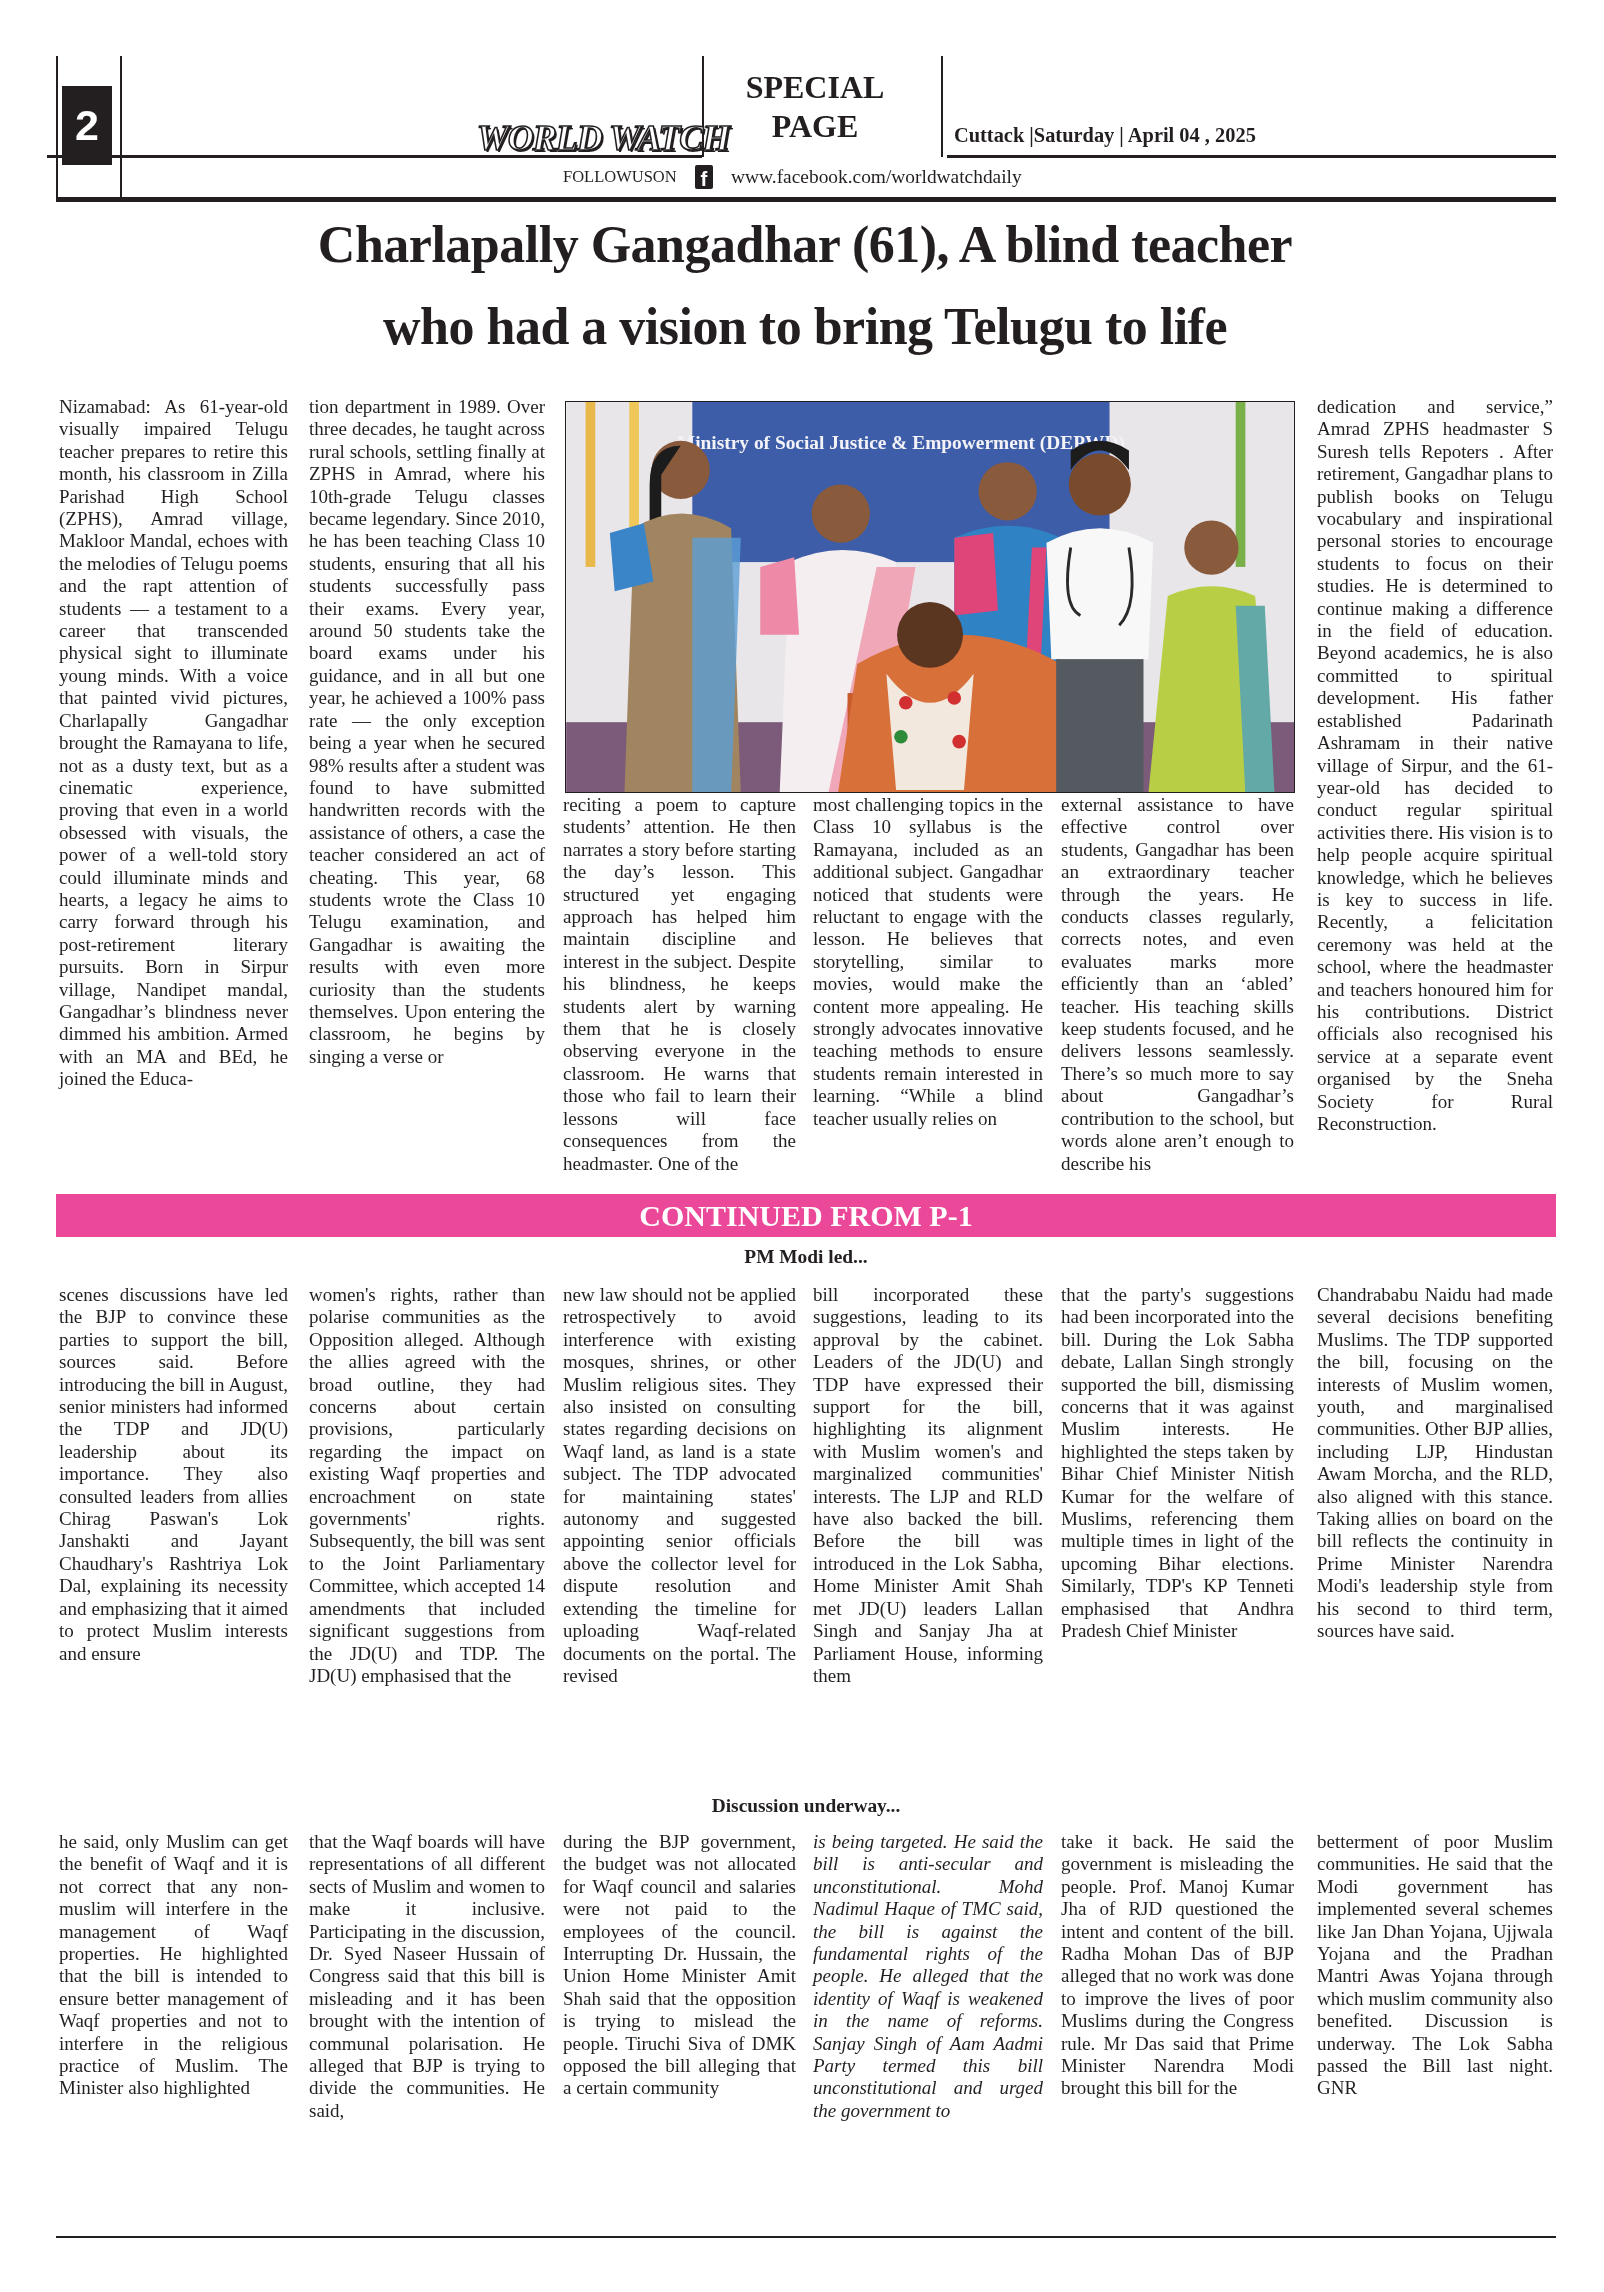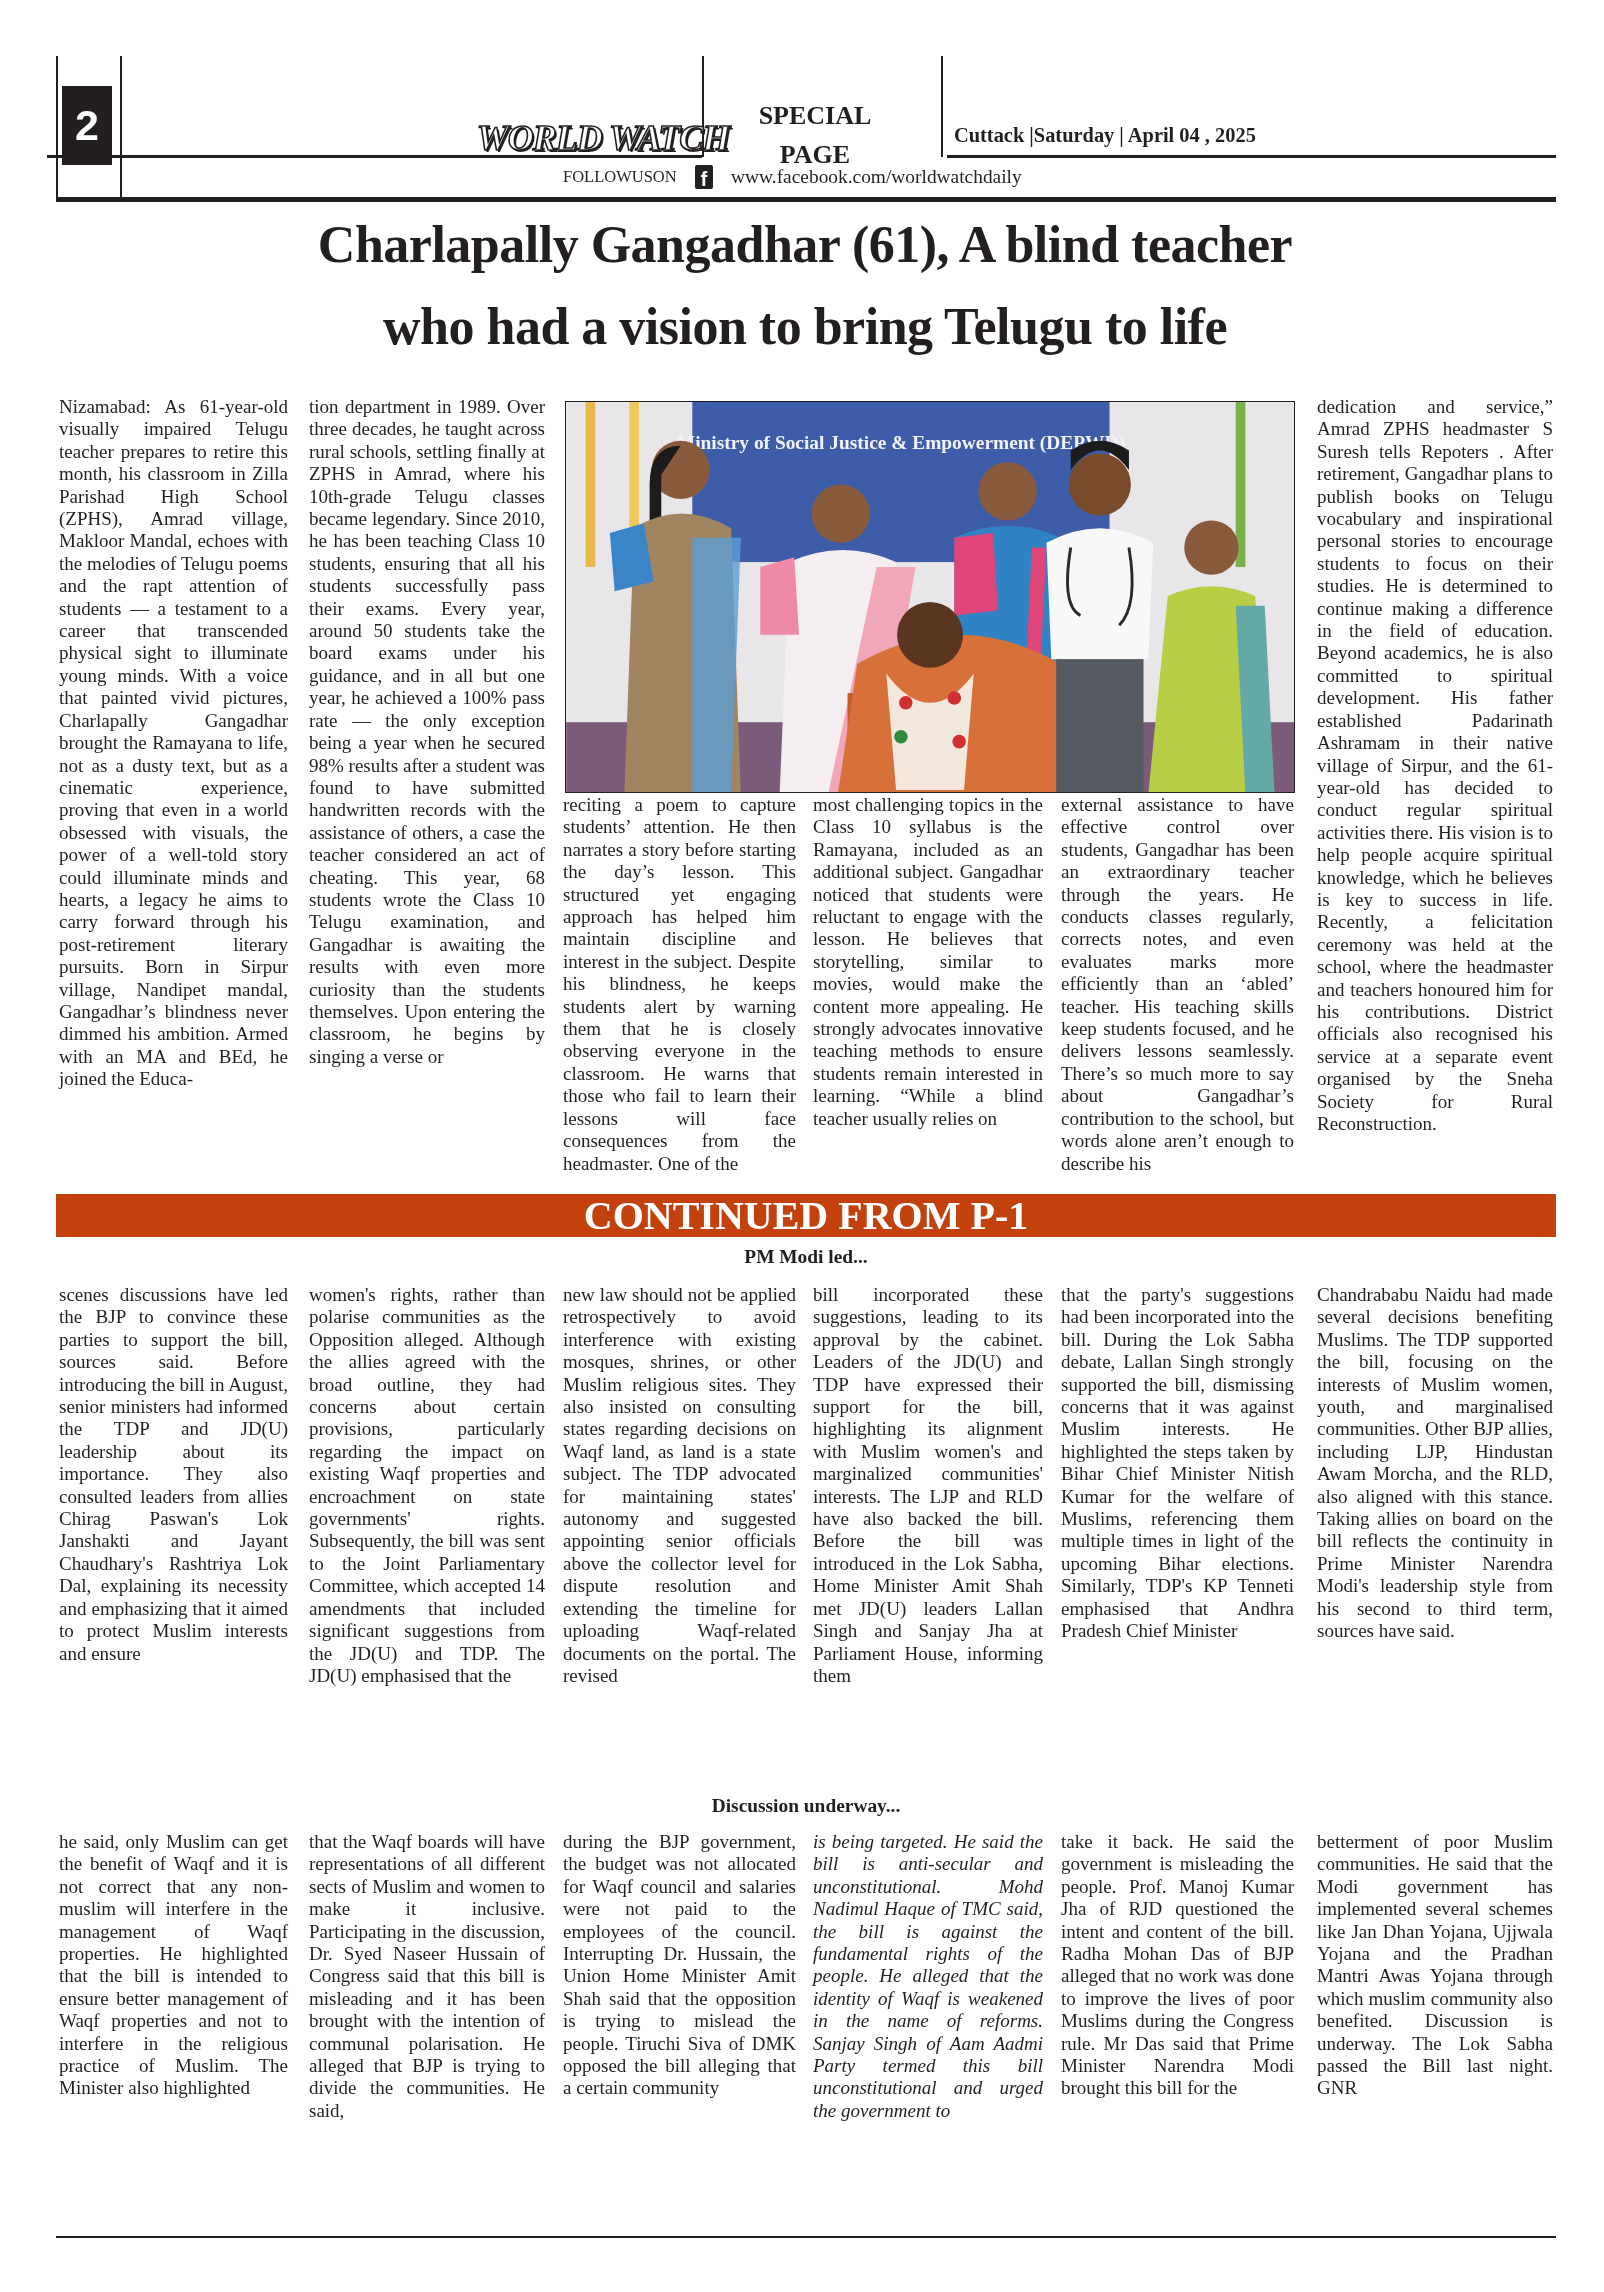--- a/index.html
+++ b/index.html
@@ -8,39 +8,39 @@
 
   
   .vline { position: absolute; background: #231f20; width: 1.9px; }
   .page-num { position: absolute; left: 62px; top: 86px; width: 50px; height: 79px; background: #231f20; color: #fff;
     font-family: "Liberation Sans", sans-serif; font-weight: bold; font-size: 43px; display: flex; align-items: center; justify-content: center; }
   .logo { position: absolute; left: 511px; top: 82px; width: 184px; height: 74px; display: flex; align-items: flex-end; justify-content: center; }
   .logo span { font-family: "Liberation Serif", serif; font-weight: bold; font-style: italic; font-size: 36px; letter-spacing: -1px;
     color: #fff; -webkit-text-stroke: 1.6px #231f20; text-shadow: 1.9px 1.9px 0 #231f20; white-space: nowrap; line-height: 1; }
   .rule-l { position: absolute; left: 47px; top: 155px; width: 655px; height: 2.9px; background: #231f20; }
   .rule-r { position: absolute; left: 947px; top: 155px; width: 609px; height: 2.9px; background: #231f20; }
-  .special { position: absolute; left: 718px; top: 68px; width: 194px; text-align: center; font-weight: bold; font-size: 26px; line-height: 39px; margin-top: 28px; }
+  .special { position: absolute; left: 718px; top: 68px; width: 194px; text-align: center; font-weight: bold; font-size: 32px; line-height: 39px; }
   .dateline { position: absolute; left: 954px; top: 124px; font-weight: bold; font-size: 20.4px; white-space: nowrap; }
   .follow { position: absolute; left: 563px; top: 165px; display: flex; align-items: center; gap: 18px; font-size: 19.4px; white-space: nowrap; }
   .follow .lbl { font-size: 16.5px; }
   .fb-icon { width: 18.4px; height: 24px; background: #231f20; color: #fff; font-family: "Liberation Sans", sans-serif; font-weight: bold;
     font-size: 20.4px; display: inline-flex; align-items: flex-end; justify-content: center; border-radius: 1.9px; line-height: 1; }
   .rule-main { position: absolute; left: 56px; top: 197px; width: 1500px; height: 4.9px; background: #231f20; }
 
   
   .headline { position: absolute; left: 58px; top: 204px; width: 1494px; text-align: center; font-weight: bold; font-size: 52px;
     line-height: 82px; letter-spacing: -0.5px; }
 
   
   .col { position: absolute; font-size: 19px; line-height: 22.4px; text-align: justify; hyphens: manual; }
   .photo { position: absolute; left: 565px; top: 401px; width: 730px; height: 392px; border: 1.9px solid #231f20; overflow: hidden; }
 
   
-  .band { position: absolute; left: 56px; top: 1194px; width: 1500px; height: 43px; background: #c2410c; color: #fff;
-    font-weight: bold; font-size: 40px; display: flex; align-items: center; justify-content: center; }
+  .band { position: absolute; left: 56px; top: 1194px; width: 1500px; height: 43px; background: #ec4899; color: #fff;
+    font-weight: bold; font-size: 30px; display: flex; align-items: center; justify-content: center; }
   .subhead { position: absolute; left: 56px; width: 1500px; text-align: center; font-weight: bold; font-size: 19.4px; }
   .rule-bottom { position: absolute; left: 56px; top: 2236px; width: 1500px; height: 1.9px; background: #231f20; }
 </style>
 </head>
 <body>
 
 <div class="vline" style="left:56px; top:56px; height:144px;"></div>
 <div class="vline" style="left:120px; top:56px; height:144px;"></div>
 <div class="vline" style="left:702px; top:56px; height:101px;"></div>
 <div class="vline" style="left:941px; top:56px; height:101px;"></div>

